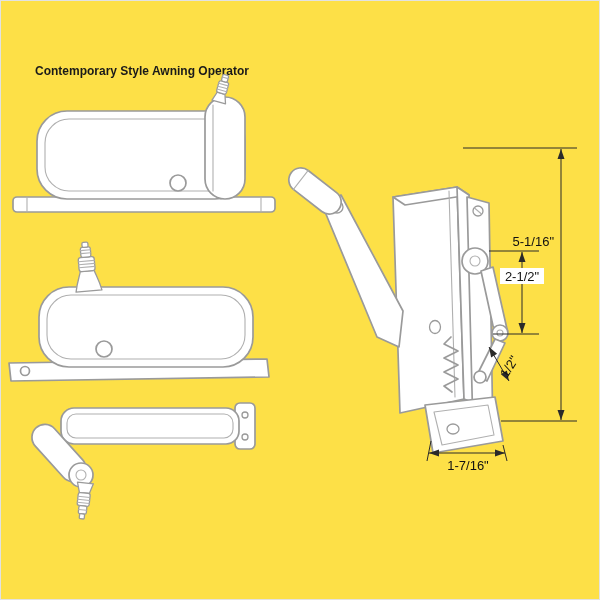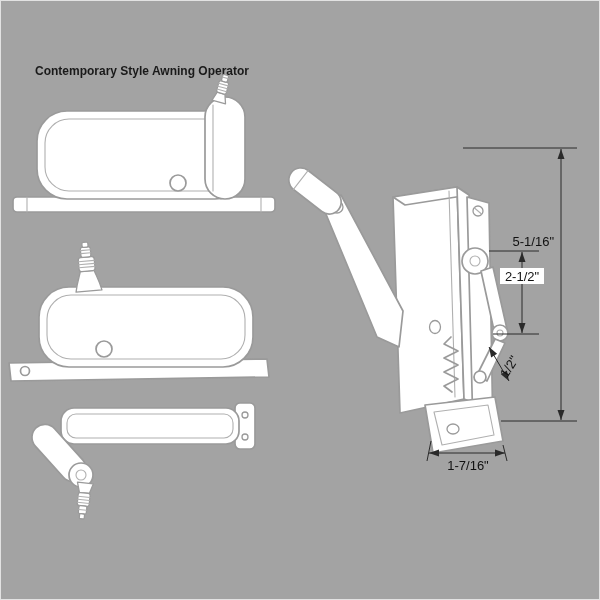--- a/index.html
+++ b/index.html
@@ -5,21 +5,21 @@
   html, body {
     margin: 0;
     padding: 0;
     background: #ffffff;
     font-family: "Liberation Sans", sans-serif;
   }
   .canvas {
     position: relative;
     width: 598px;
     height: 598px;
-    background: #a3a3a3;
+    background: #fde047;
     border: 1px solid #e2e2e2;
     overflow: hidden;
   }
   svg { display: block; }
 
   
   .ln   { fill: none; stroke: #9a9a9a; stroke-width: 1.7; stroke-linejoin: round; stroke-linecap: round; }
   .ln2  { fill: none; stroke: #b0b0b0; stroke-width: 1.1; stroke-linejoin: round; stroke-linecap: round; }
   .fillw{ fill: #ffffff; stroke: #9a9a9a; stroke-width: 1.7; stroke-linejoin: round; }
   .fillw2{ fill: #ffffff; stroke: #9a9a9a; stroke-width: 1.3; stroke-linejoin: round; }

